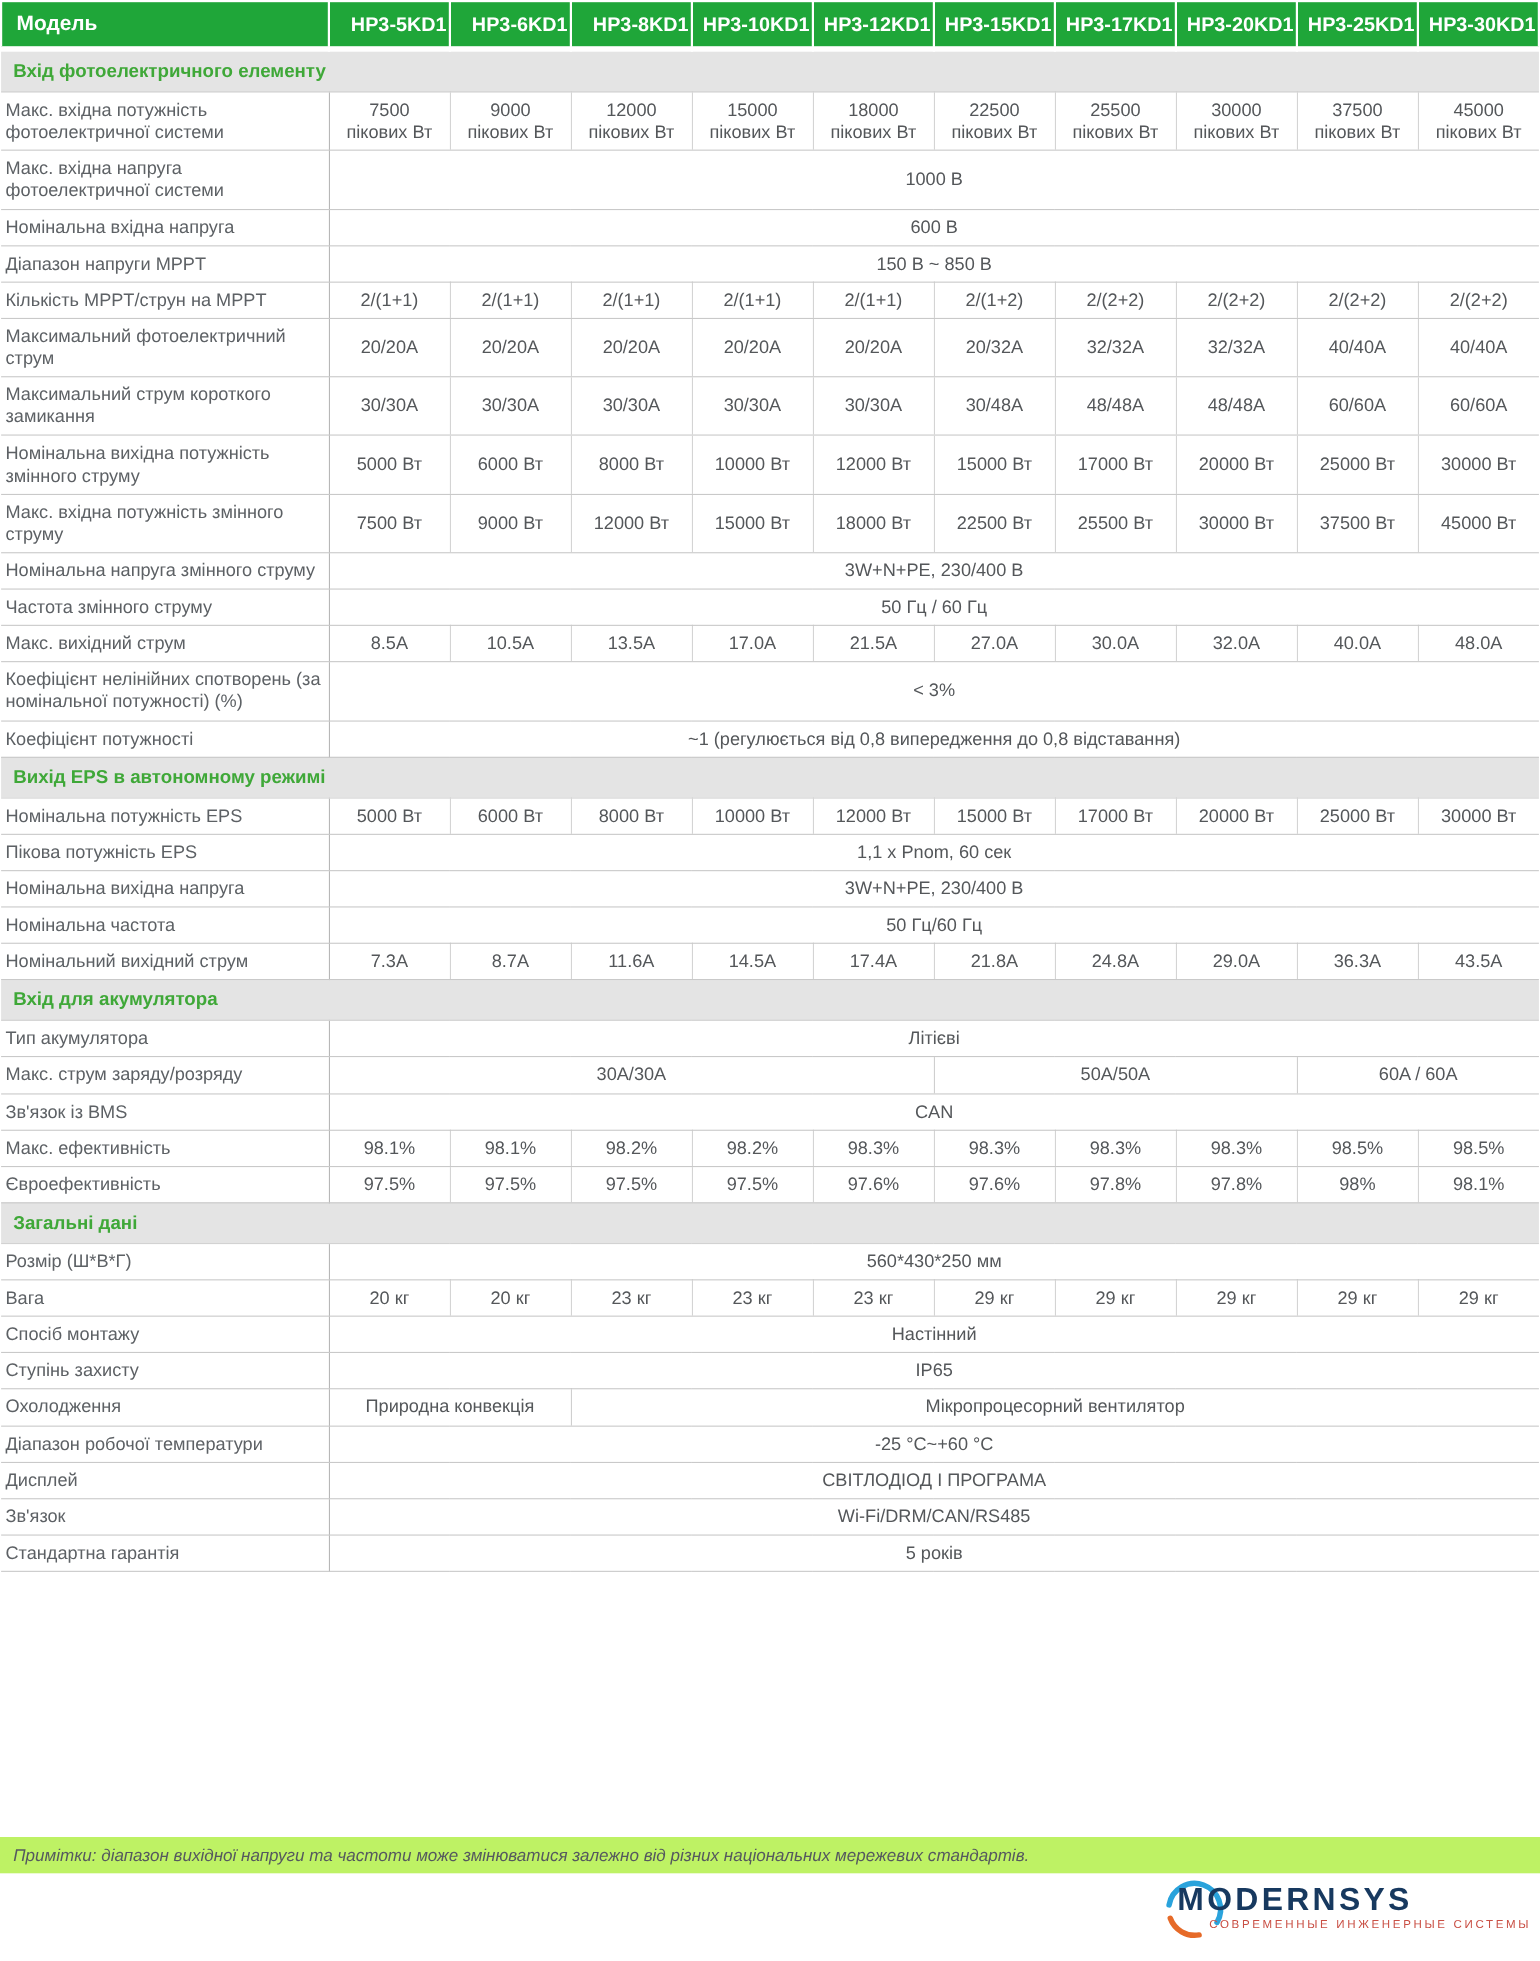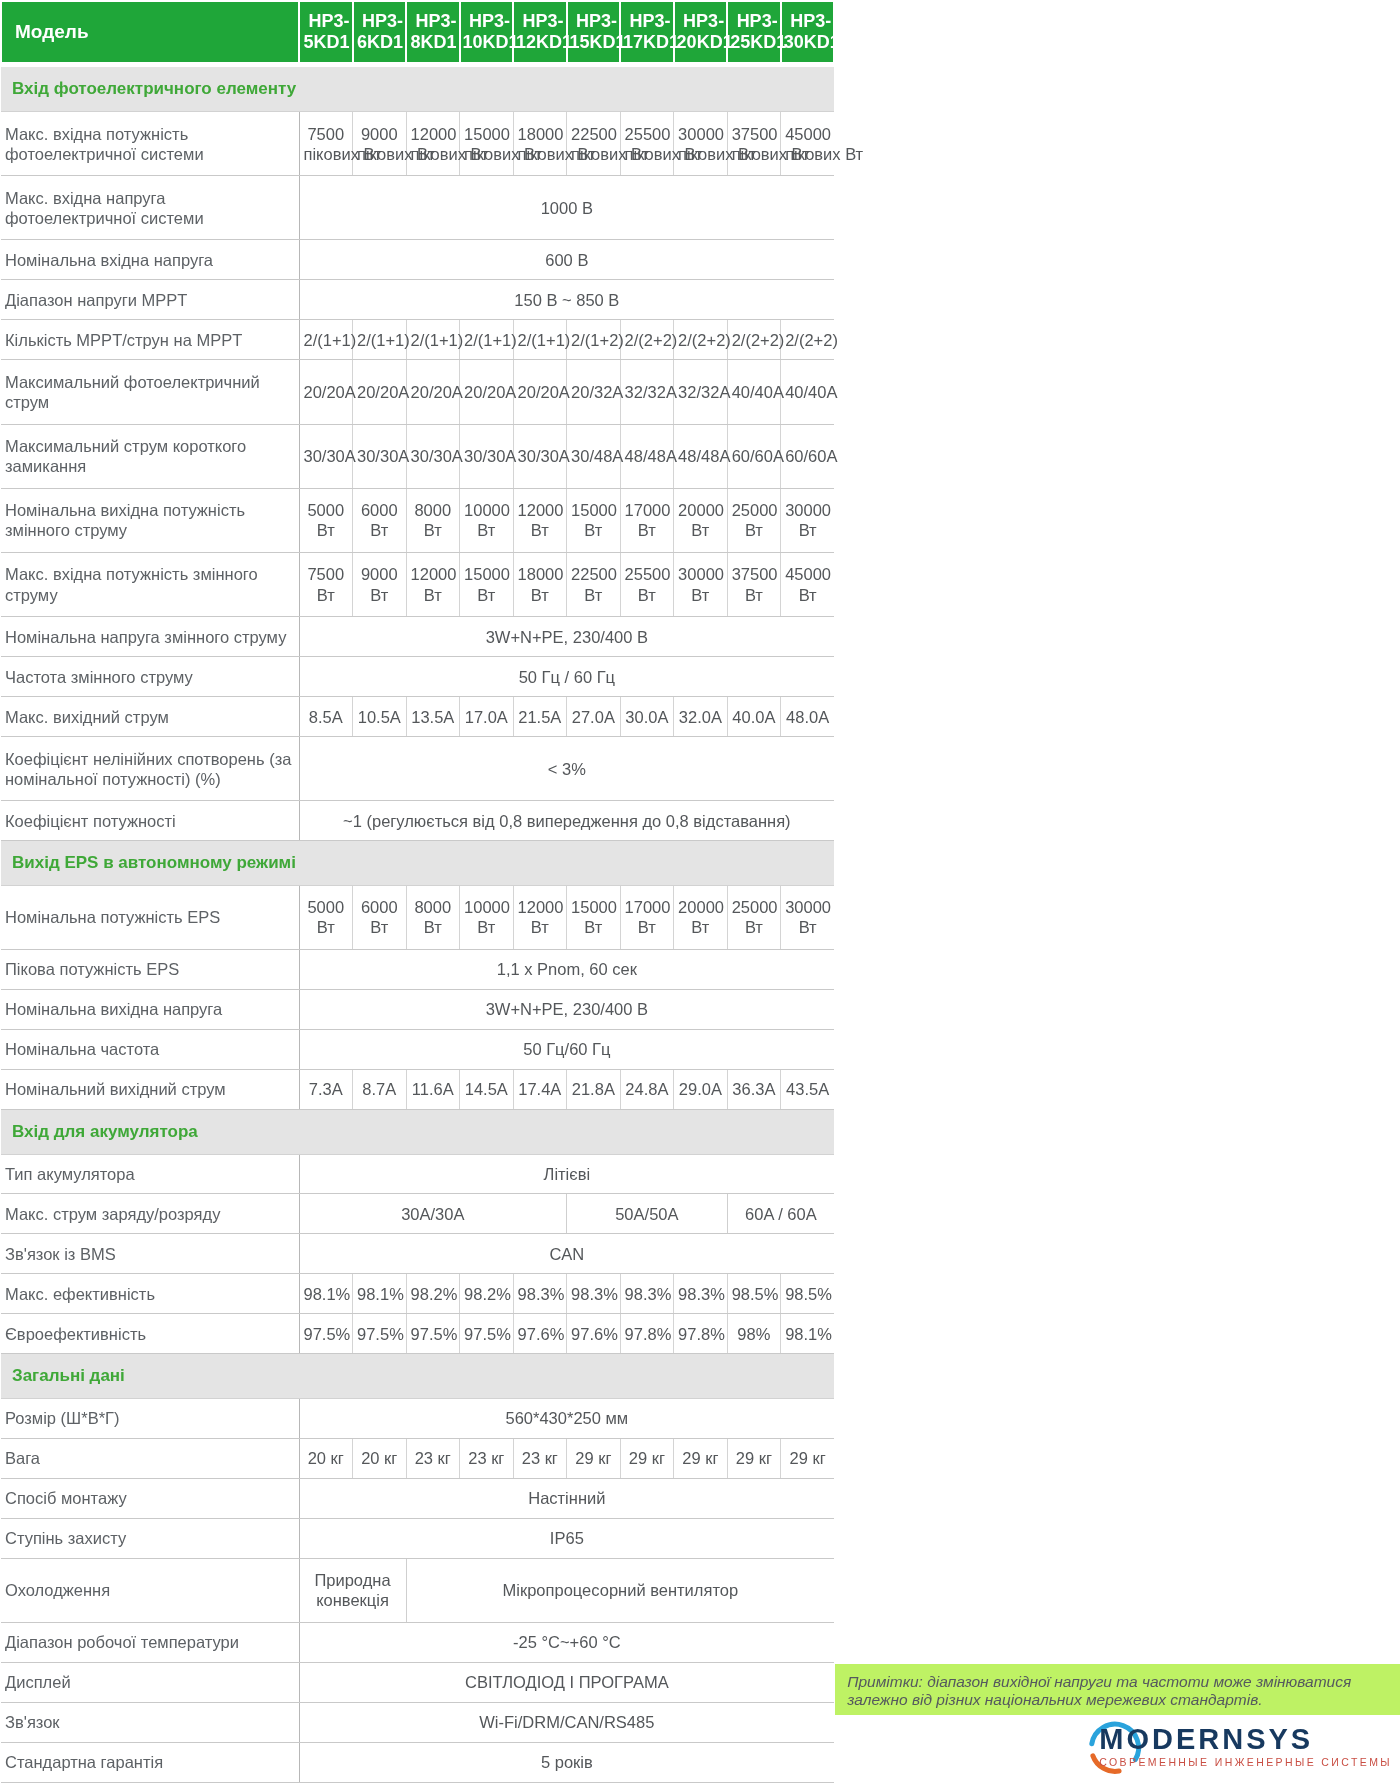--- a/index.html
+++ b/index.html
@@ -1,17 +1,17 @@
 <!DOCTYPE html>
 <html lang="uk"><head>
 <meta charset="utf-8">
 <style>
   html,body{margin:0;padding:0;background:#ffffff;}
   body{width:1400px;font-family:"Liberation Sans","DejaVu Sans",sans-serif;}
-  .page{width:1400px;height:1783px;display:flex;flex-direction:row;overflow:hidden;background:#ffffff;}
+  .page{width:1400px;height:1783px;display:flex;flex-direction:column;overflow:hidden;background:#ffffff;}
 
   table.spec{width:1400px;border-collapse:collapse;table-layout:fixed;}
   col.c-label{width:298px;}
 
   
   thead th{background:#1fa639;color:#ffffff;font-weight:bold;font-size:18px;
            border:2px solid #ffffff;padding:9px 2px;text-align:right;vertical-align:middle;}
   thead th.model-label{text-align:left;padding-left:13px;font-size:19px;}
 
   
@@ -23,26 +23,26 @@
   tr.data-row td{border-bottom:1px solid #c9c9c9;vertical-align:middle;
                  font-size:16.5px;line-height:1.22;padding:6px 4px;}
   td.label{color:#5d6165;text-align:left;padding-left:10px;border-right:1px solid #b7b7b7;}
   td.val{color:#54575a;text-align:center;}
   td.val + td.val{border-left:1px solid #d4d4d4;}
   td.val.group + td.val.group{border-left:1px solid #cfcfcf;}
 
   
   .footer{margin-top:auto;}
   .footnote{font-style:italic;color:#55595e;font-size:15.5px;padding:9px 12px 6px 12px;background:#bef264;}
-  .logo-row{display:flex;justify-content:flex-end;align-items:center;padding:2px 8px 8px 0;}
+  .logo-row{display:flex;justify-content:flex-end;align-items:center;padding:2px 8px 20px 0;}
   .logo{display:flex;align-items:center;position:relative;}
   .logo-swoosh{flex:0 0 auto;}
   .logo-text-wrap{margin-left:-45px;position:relative;z-index:2;display:flex;flex-direction:column;}
   .logo-name{color:#17395f;font-weight:bold;font-size:29px;letter-spacing:3px;line-height:1.05;}
-  .logo-tagline{color:#c94f44;font-size:10.5px;letter-spacing:2.4px;margin-top:1px;align-self:flex-end;white-space:nowrap;}
+  .logo-tagline{color:#c94f44;font-size:10.5px;letter-spacing:2.4px;margin-top:1px;align-self:flex-end;white-space:nowrap;margin-left:29px;}
 </style>
 </head>
 <body>
 
 <div class="page">
 
   <table class="spec" id="spec-table">
     <colgroup>
       <col class="c-label">
       <col>

